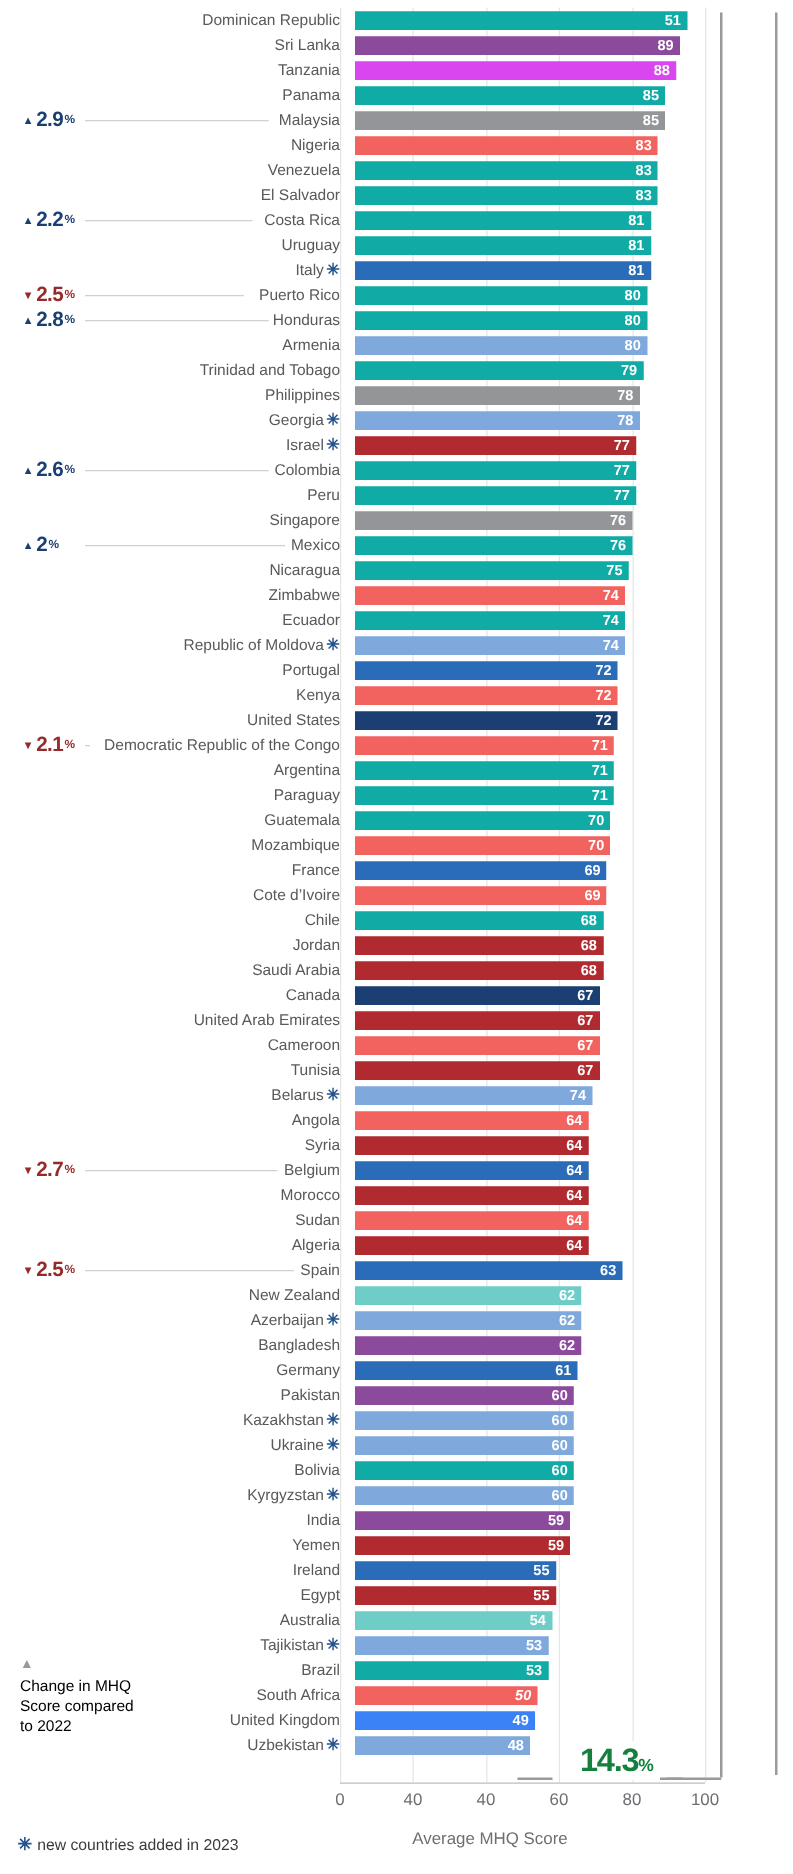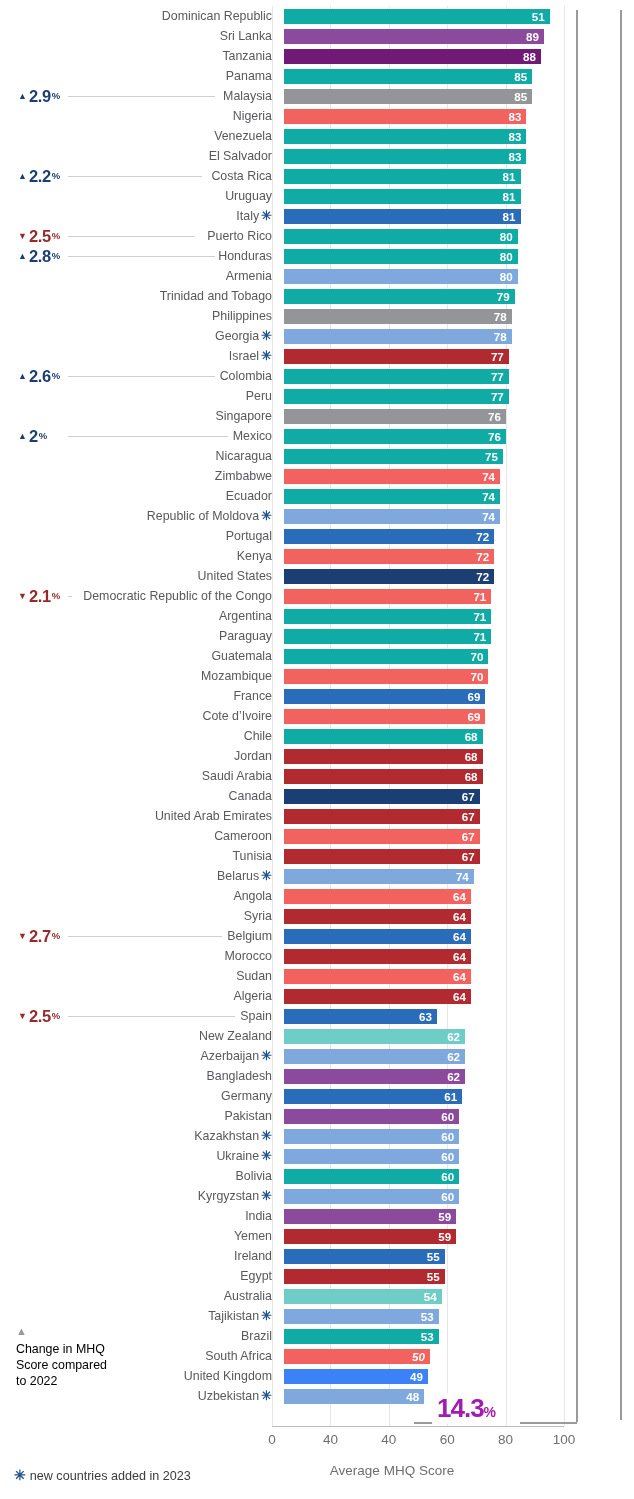--- a/index.html
+++ b/index.html
@@ -36,22 +36,22 @@
   
   .chg{position:absolute;left:6px;top:0;height:20px;line-height:20px;display:flex;align-items:center;}
   .chg .tri{font-size:9px;line-height:1;margin-right:2px;}
   .chg .num{font-size:16.5px;font-weight:700;letter-spacing:-0.4px;}
   .chg .pct{font-size:9.5px;font-weight:700;margin-left:1px;}
   .chg.up{color:#1b3f73;}
   .chg.down{color:#962a2a;}
   .leader{position:absolute;height:1px;background:#d0d0d0;top:10px;}
   .bk-line{position:absolute;background:#9a9a9a;}
   .range-label{
-    position:absolute;left:432px;top:1393px;
-    font-size:26px;font-weight:700;color:#a21caf;letter-spacing:-1px;
+    position:absolute;left:459px;top:1393px;
+    font-size:26px;font-weight:700;color:#15803d;letter-spacing:-1px;
     background:#fff;padding:0 5px;
   }
   .range-label .pct{font-size:14px;letter-spacing:0;}
 
   
   .xtick{position:absolute;top:1432px;font-size:13.5px;color:#6d6e71;transform:translateX(-50%);}
   .xtitle{position:absolute;left:0;right:0;top:1463px;text-align:center;font-size:13.5px;color:#6d6e71;}
   .xtitle.shift{left:150px;}
 
   
@@ -84,21 +84,21 @@
         </div>
       </div>
       <div class="row">
         <div class="row-label">Sri Lanka</div>
         <div class="bar" style="width: 259.88px; background: rgb(139, 74, 156);">
           <span class="val">89</span>
         </div>
       </div>
       <div class="row">
         <div class="row-label">Tanzania</div>
-        <div class="bar" style="width: 256.96px; background: #701a75;">
+        <div class="bar" style="width: 256.96px; background: #d946ef;">
           <span class="val">88</span>
         </div>
       </div>
       <div class="row">
         <div class="row-label">Panama</div>
         <div class="bar" style="width: 248.2px; background: rgb(17, 171, 166);">
           <span class="val">85</span>
         </div>
       </div>
       <div class="row">
@@ -420,21 +420,21 @@
         </div>
       </div>
       <div class="row">
         <div class="row-label">Algeria</div>
         <div class="bar" style="width: 186.88px; background: rgb(176, 42, 47);">
           <span class="val">64</span>
         </div>
       </div>
       <div class="row">
         <div class="row-label">Spain</div>
-        <div class="bar" style="width: 153px; background: rgb(43, 108, 184);">
+        <div class="bar" style="width: 214px; background: rgb(43, 108, 184);">
           <span class="val">63</span>
         </div>
         <div class="chg down">
           <span class="tri">▼</span>
           <span class="num">2.5</span>
           <span class="pct">%</span>
         </div>
         <div class="leader" style="left: 56px; width: 167px;"></div>
       </div>
       <div class="row">

